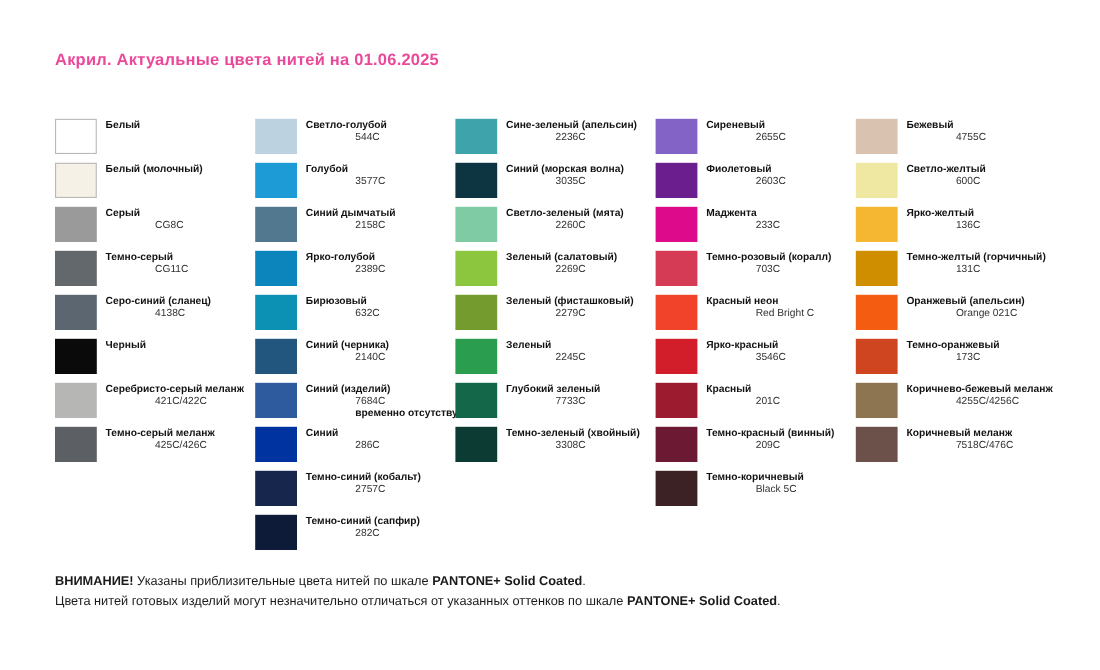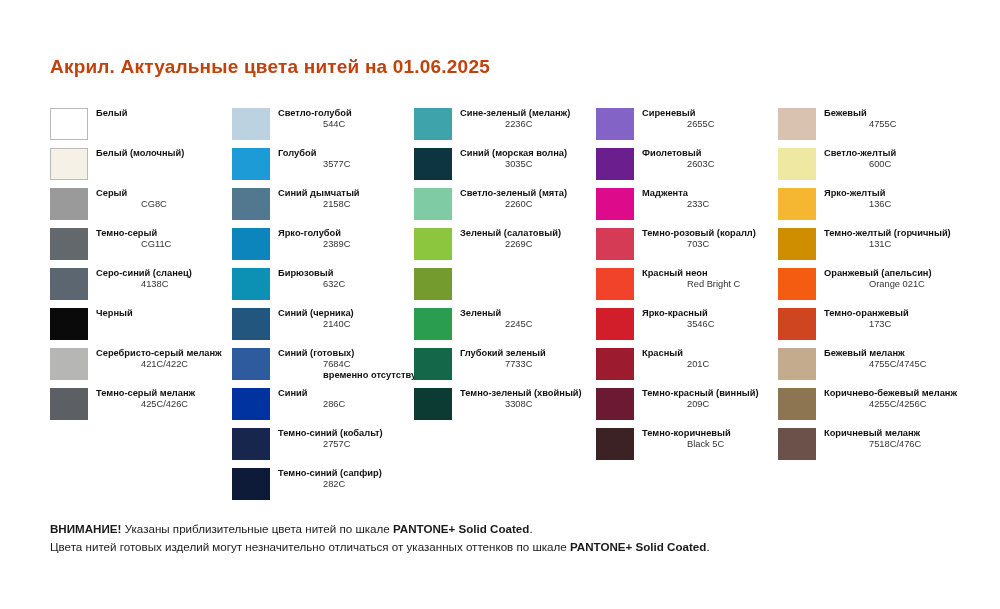--- a/index.html
+++ b/index.html
@@ -16,25 +16,25 @@
   }
   .page {
     position: relative;
     width: 1000px;
     height: 609px;
     box-sizing: border-box;
   }
   .title {
     position: absolute;
     left: 50px;
-    top: 56px;
-    font-size: 19px;
+    top: 46px;
+    font-size: 15px;
     font-weight: bold;
     letter-spacing: 0.2px;
-    color: #c2410c;
+    color: #ec4899;
     white-space: nowrap;
   }
   .columns {
     position: absolute;
     left: 50px;
     top: 108px;
     width: 910px;
     display: flex;
     justify-content: flex-start;
     gap: 0;
@@ -203,21 +203,21 @@
       <div class="swatch-row">
         <div class="swatch" style="background:#22567e"></div>
         <div class="labels">
           <div class="name">Синий (черника)</div>
           <div class="code">2140C</div>
         </div>
       </div>
       <div class="swatch-row">
         <div class="swatch" style="background:#2e5b9e"></div>
         <div class="labels">
-          <div class="name">Синий (готовых)</div>
+          <div class="name">Синий (изделий)</div>
           <div class="code">7684C</div>
           <div class="code strong">временно отсутствует</div>
         </div>
       </div>
       <div class="swatch-row">
         <div class="swatch" style="background:#0033a0"></div>
         <div class="labels">
           <div class="name">Синий</div>
           <div class="code">286C</div>
         </div>
@@ -235,21 +235,21 @@
           <div class="name">Темно-синий (сапфир)</div>
           <div class="code">282C</div>
         </div>
       </div>
     </div>
 
     <div class="column">
       <div class="swatch-row">
         <div class="swatch" style="background:#3fa3ab"></div>
         <div class="labels">
-          <div class="name">Сине-зеленый (меланж)</div>
+          <div class="name">Сине-зеленый (апельсин)</div>
           <div class="code">2236C</div>
         </div>
       </div>
       <div class="swatch-row">
         <div class="swatch" style="background:#0c3541"></div>
         <div class="labels">
           <div class="name">Синий (морская волна)</div>
           <div class="code">3035C</div>
         </div>
       </div>
@@ -262,20 +262,24 @@
       </div>
       <div class="swatch-row">
         <div class="swatch" style="background:#8cc63e"></div>
         <div class="labels">
           <div class="name">Зеленый (салатовый)</div>
           <div class="code">2269C</div>
         </div>
       </div>
       <div class="swatch-row">
         <div class="swatch" style="background:#739b2d"></div>
+        <div class="labels">
+          <div class="name">Зеленый (фисташковый)</div>
+          <div class="code">2279C</div>
+        </div>
       </div>
       <div class="swatch-row">
         <div class="swatch" style="background:#2a9d4f"></div>
         <div class="labels">
           <div class="name">Зеленый</div>
           <div class="code">2245C</div>
         </div>
       </div>
       <div class="swatch-row">
         <div class="swatch" style="background:#15674a"></div>
@@ -393,27 +397,20 @@
         <div class="labels">
           <div class="name">Оранжевый (апельсин)</div>
           <div class="code">Orange 021C</div>
         </div>
       </div>
       <div class="swatch-row">
         <div class="swatch" style="background:#cf4520"></div>
         <div class="labels">
           <div class="name">Темно-оранжевый</div>
           <div class="code">173C</div>
-        </div>
-      </div>
-      <div class="swatch-row">
-        <div class="swatch" style="background:#c4ab8e"></div>
-        <div class="labels">
-          <div class="name">Бежевый меланж</div>
-          <div class="code">4755C/4745C</div>
         </div>
       </div>
       <div class="swatch-row">
         <div class="swatch" style="background:#8d7551"></div>
         <div class="labels">
           <div class="name">Коричнево-бежевый меланж</div>
           <div class="code">4255C/4256C</div>
         </div>
       </div>
       <div class="swatch-row">

